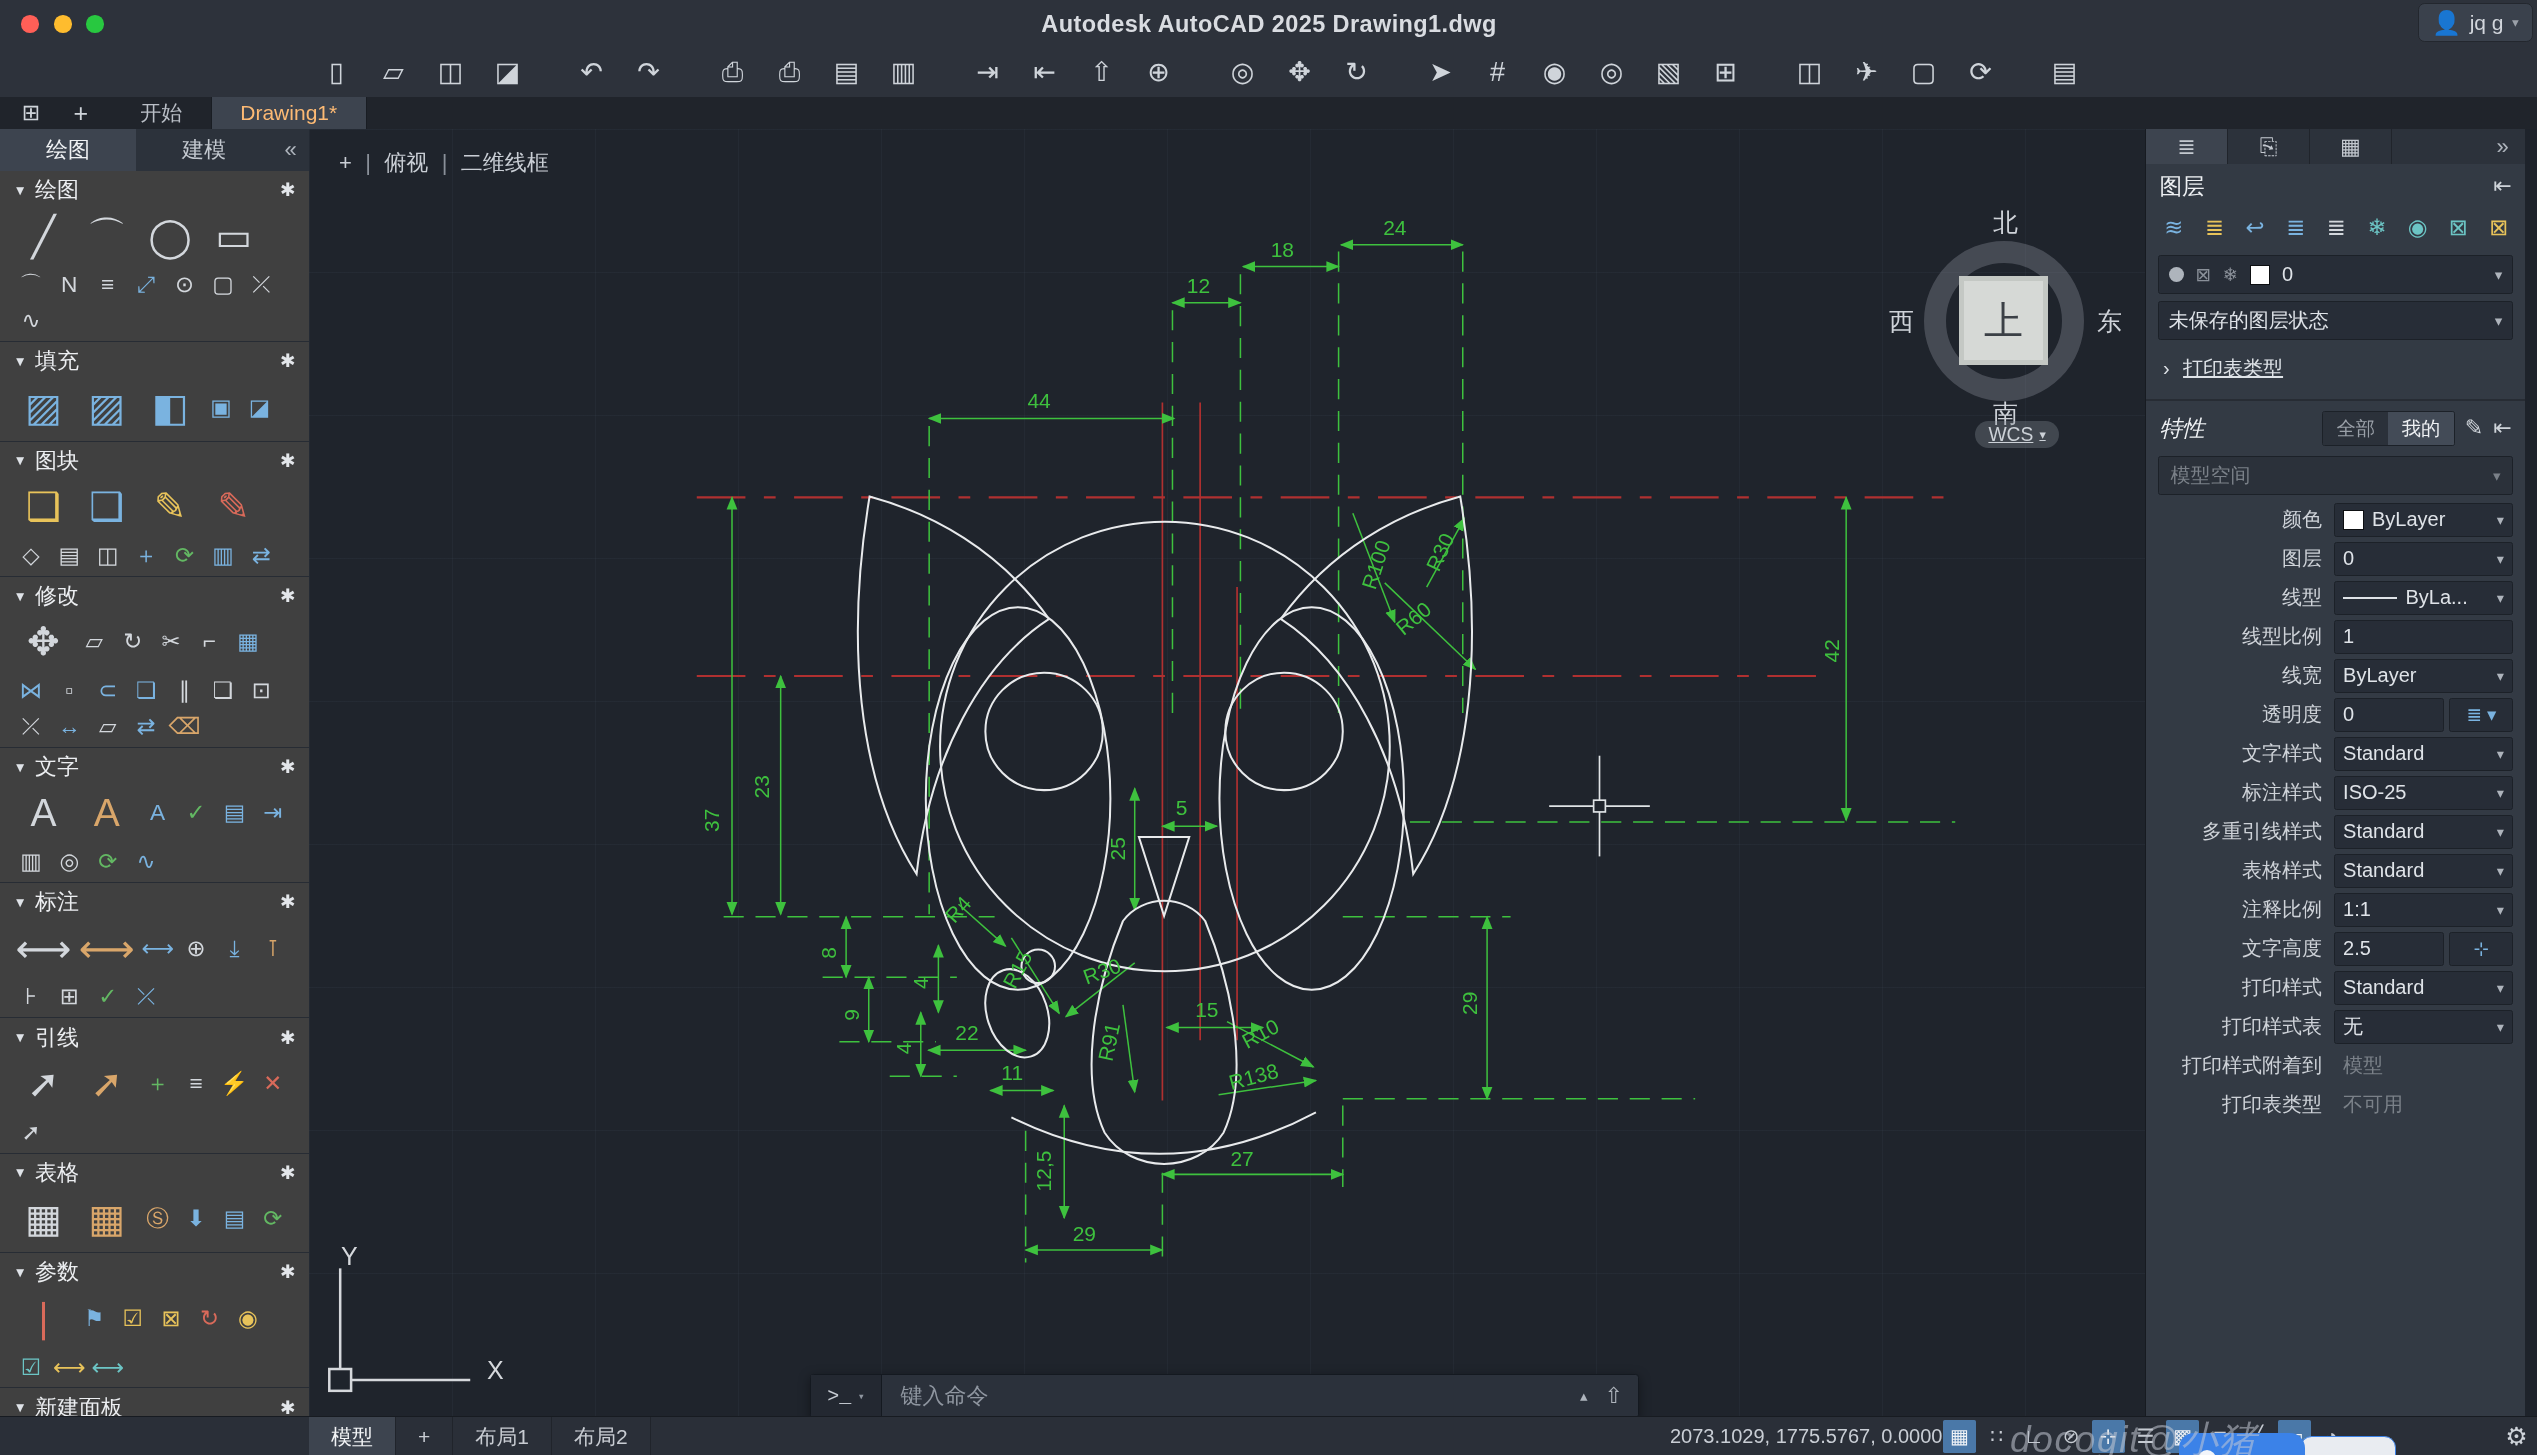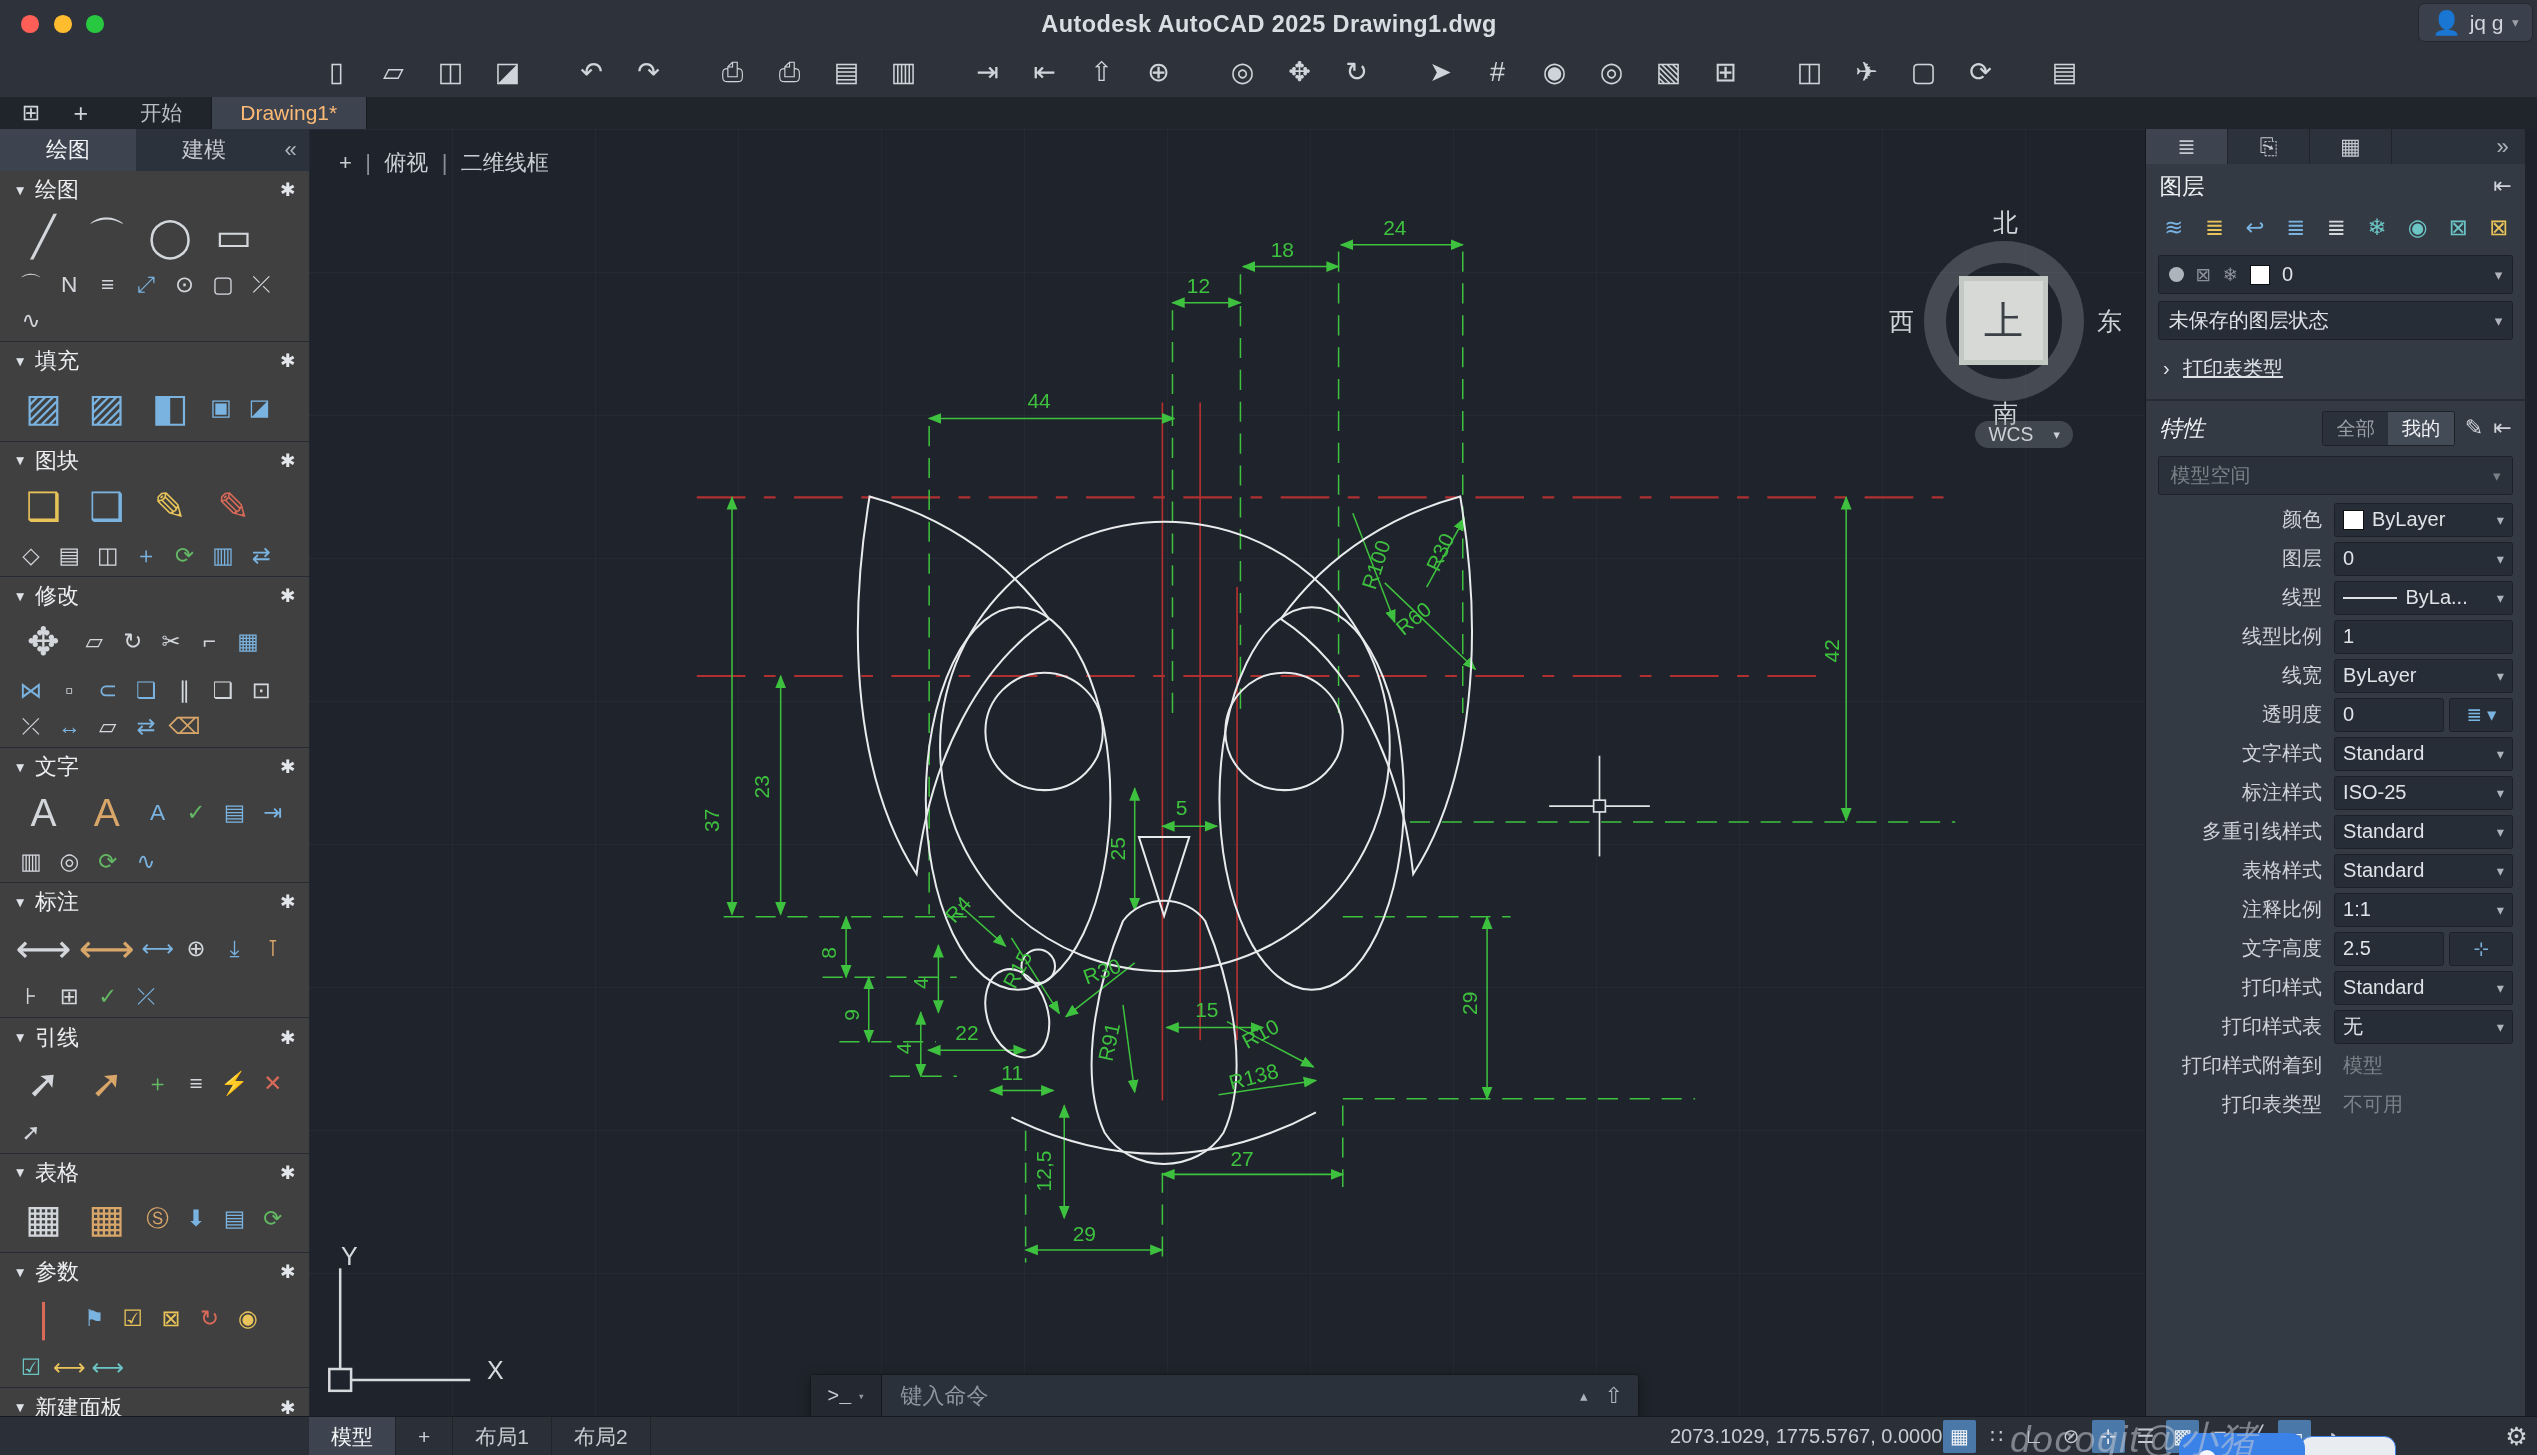--- a/index.html
+++ b/index.html
@@ -72,21 +72,21 @@
   
   .viewcube{position:absolute;left:1615px;top:112px;width:159px;height:159px;}
   .vc-ring{position:absolute;left:0;top:0;width:116px;height:116px;border-radius:50%;
            border:22px solid rgba(148,153,163,0.33);}
   .vc-center{position:absolute;left:35px;top:35px;width:89px;height:89px;background:#d6d9d6;
              display:flex;align-items:center;justify-content:center;font-size:39px;color:#3b4046;
              box-shadow:inset 0 0 0 5px #c4c8c4;}
   .vc-label{position:absolute;font-size:25px;color:#cfd3d9;}
   .wcs-pill{position:absolute;left:1666px;top:292px;background:rgba(130,137,147,0.35);
             border-radius:13.4px;padding:2.5px 13.4px;font-size:19.3px;color:#ccd1d7;display:flex;
-            gap:20px;align-items:center;}
+            gap:6px;align-items:center;text-decoration:underline;}
   
   .crosshair{position:absolute;left:0;top:0;pointer-events:none;}
   
   .rightpanel{position:absolute;left:2145px;top:129px;width:379px;height:1287px;
               background:#333a44;border-left:0.8px solid #171b21;font-size:20px;}
   .rp-tabs{display:flex;height:35px;background:#2c323b;align-items:stretch;}
   .rp-tab{width:81px;display:flex;align-items:center;justify-content:center;font-size:22px;
           color:#c3c8cf;border-right:0.8px solid #20242b;}
   .rp-tab.active{background:#3d444f;}
   .rp-expand{margin-left:auto;width:45px;display:flex;align-items:center;justify-content:center;

